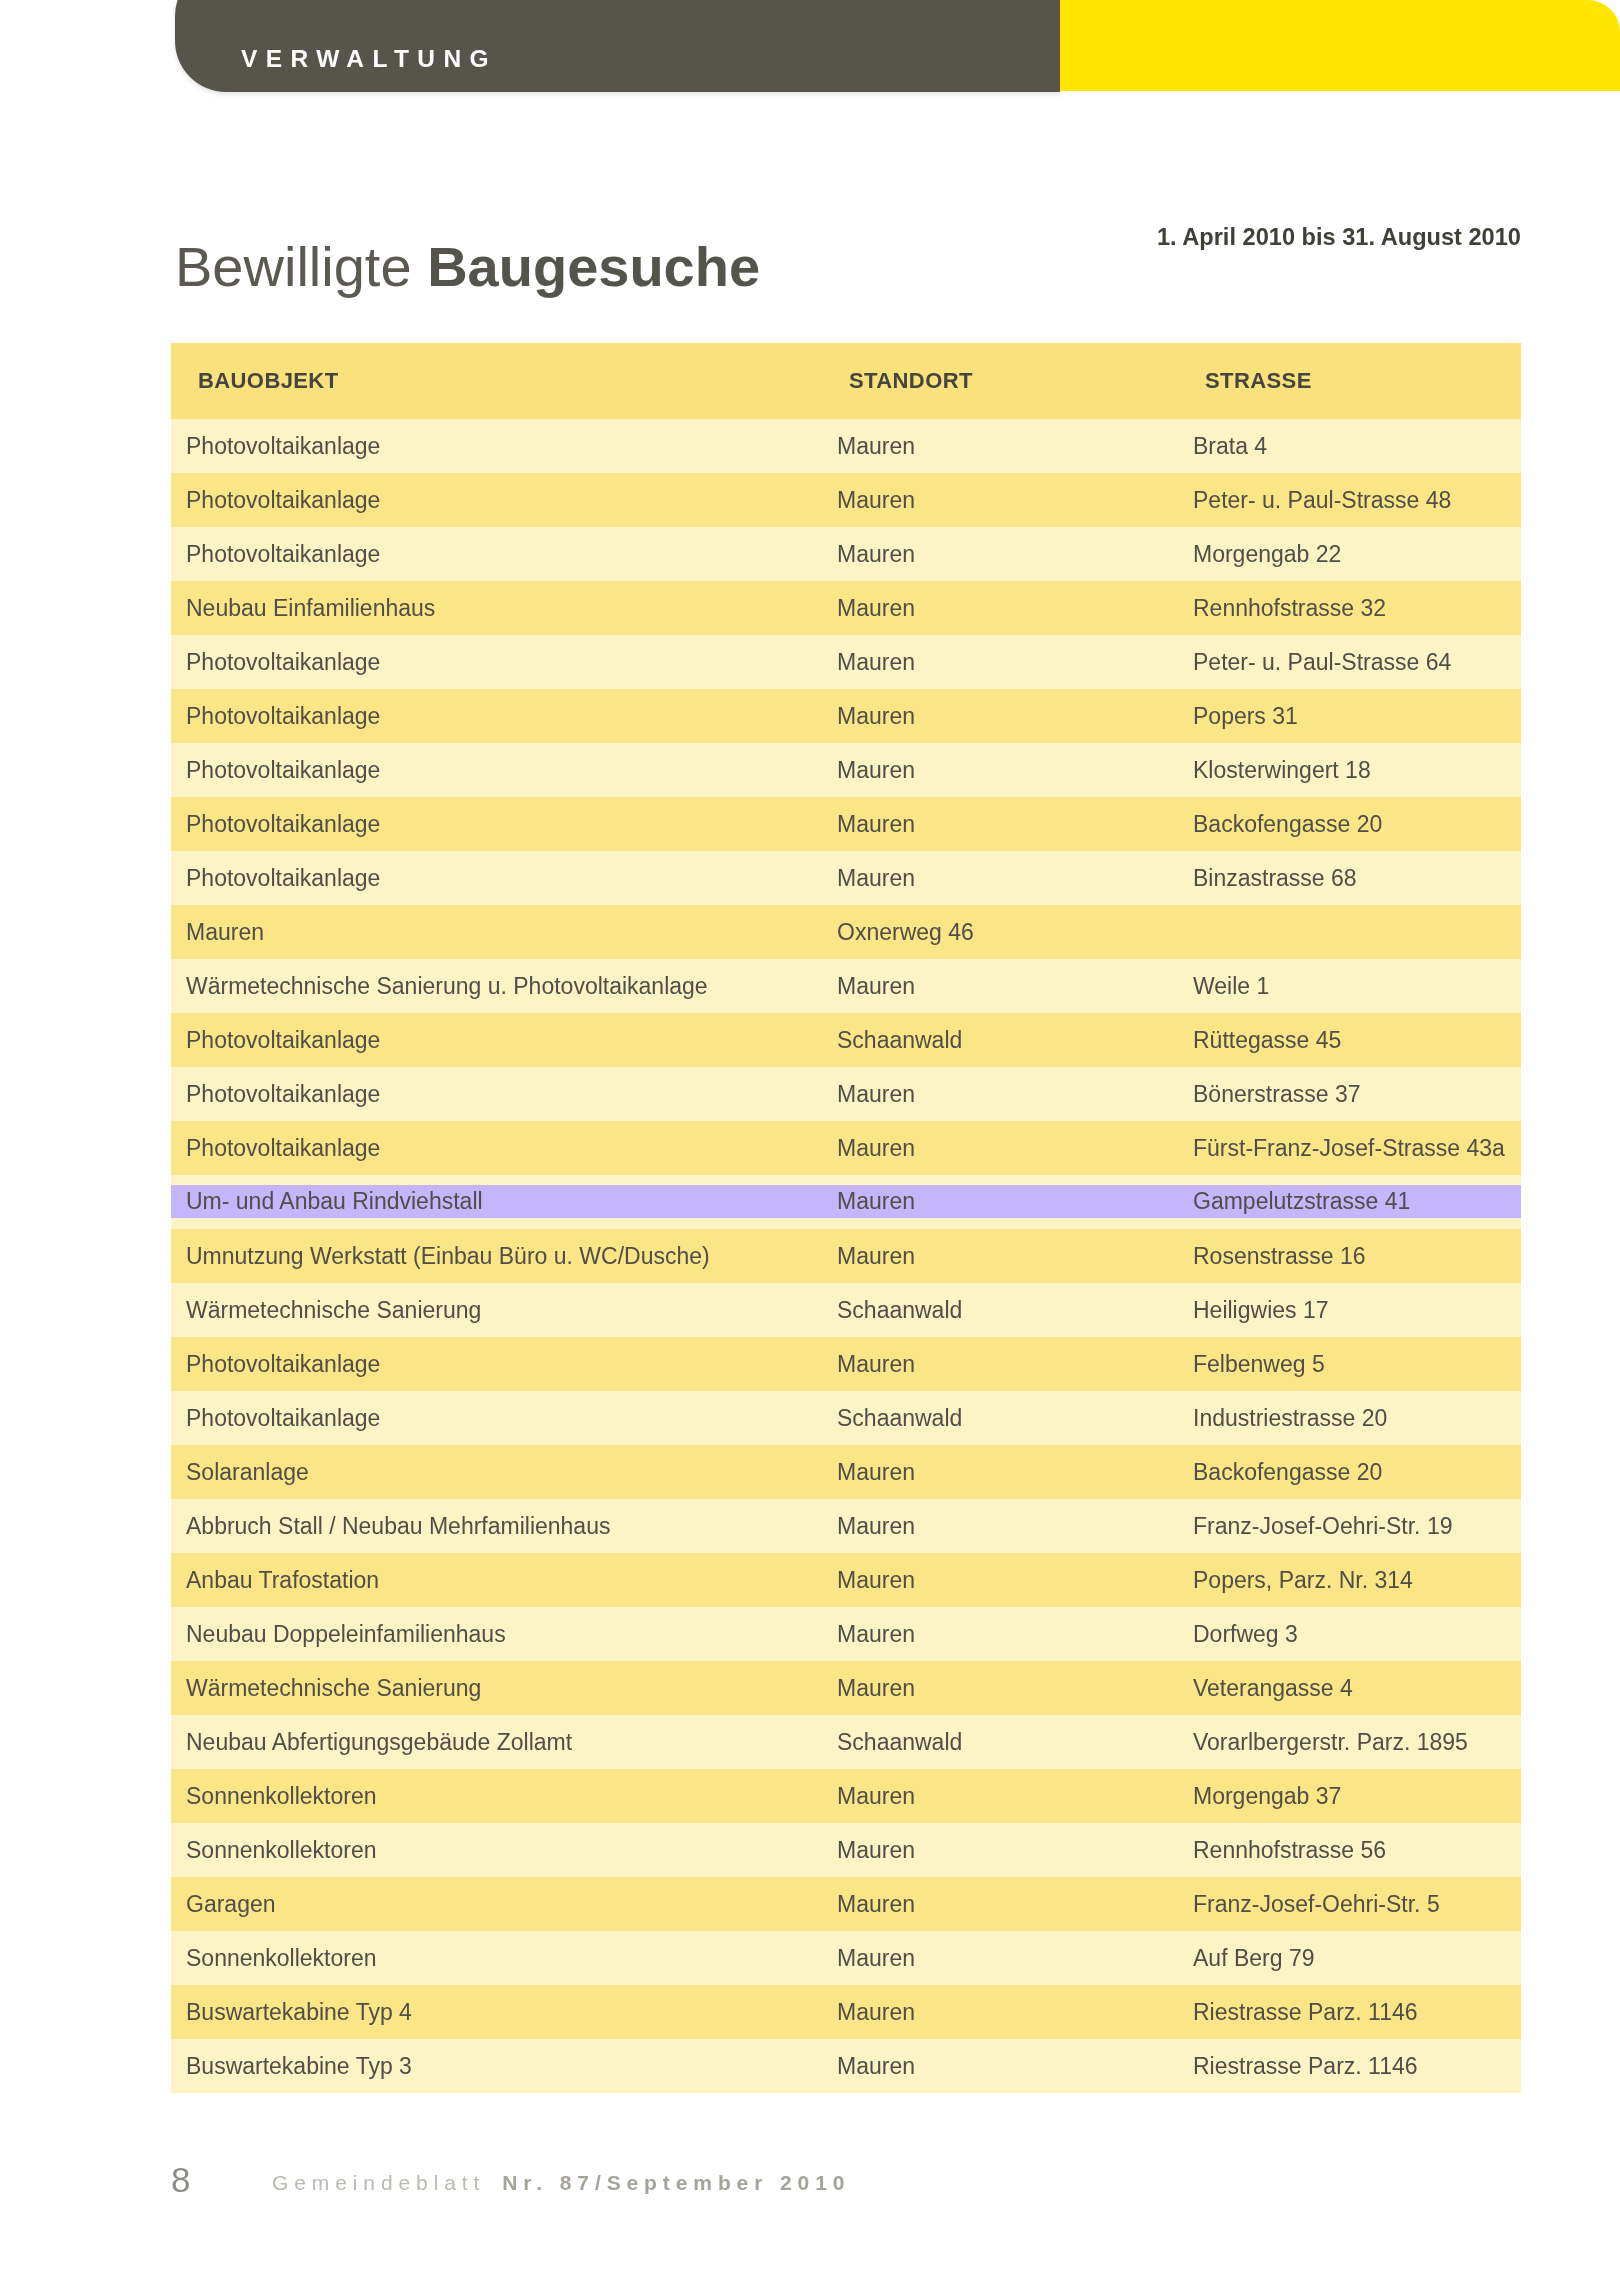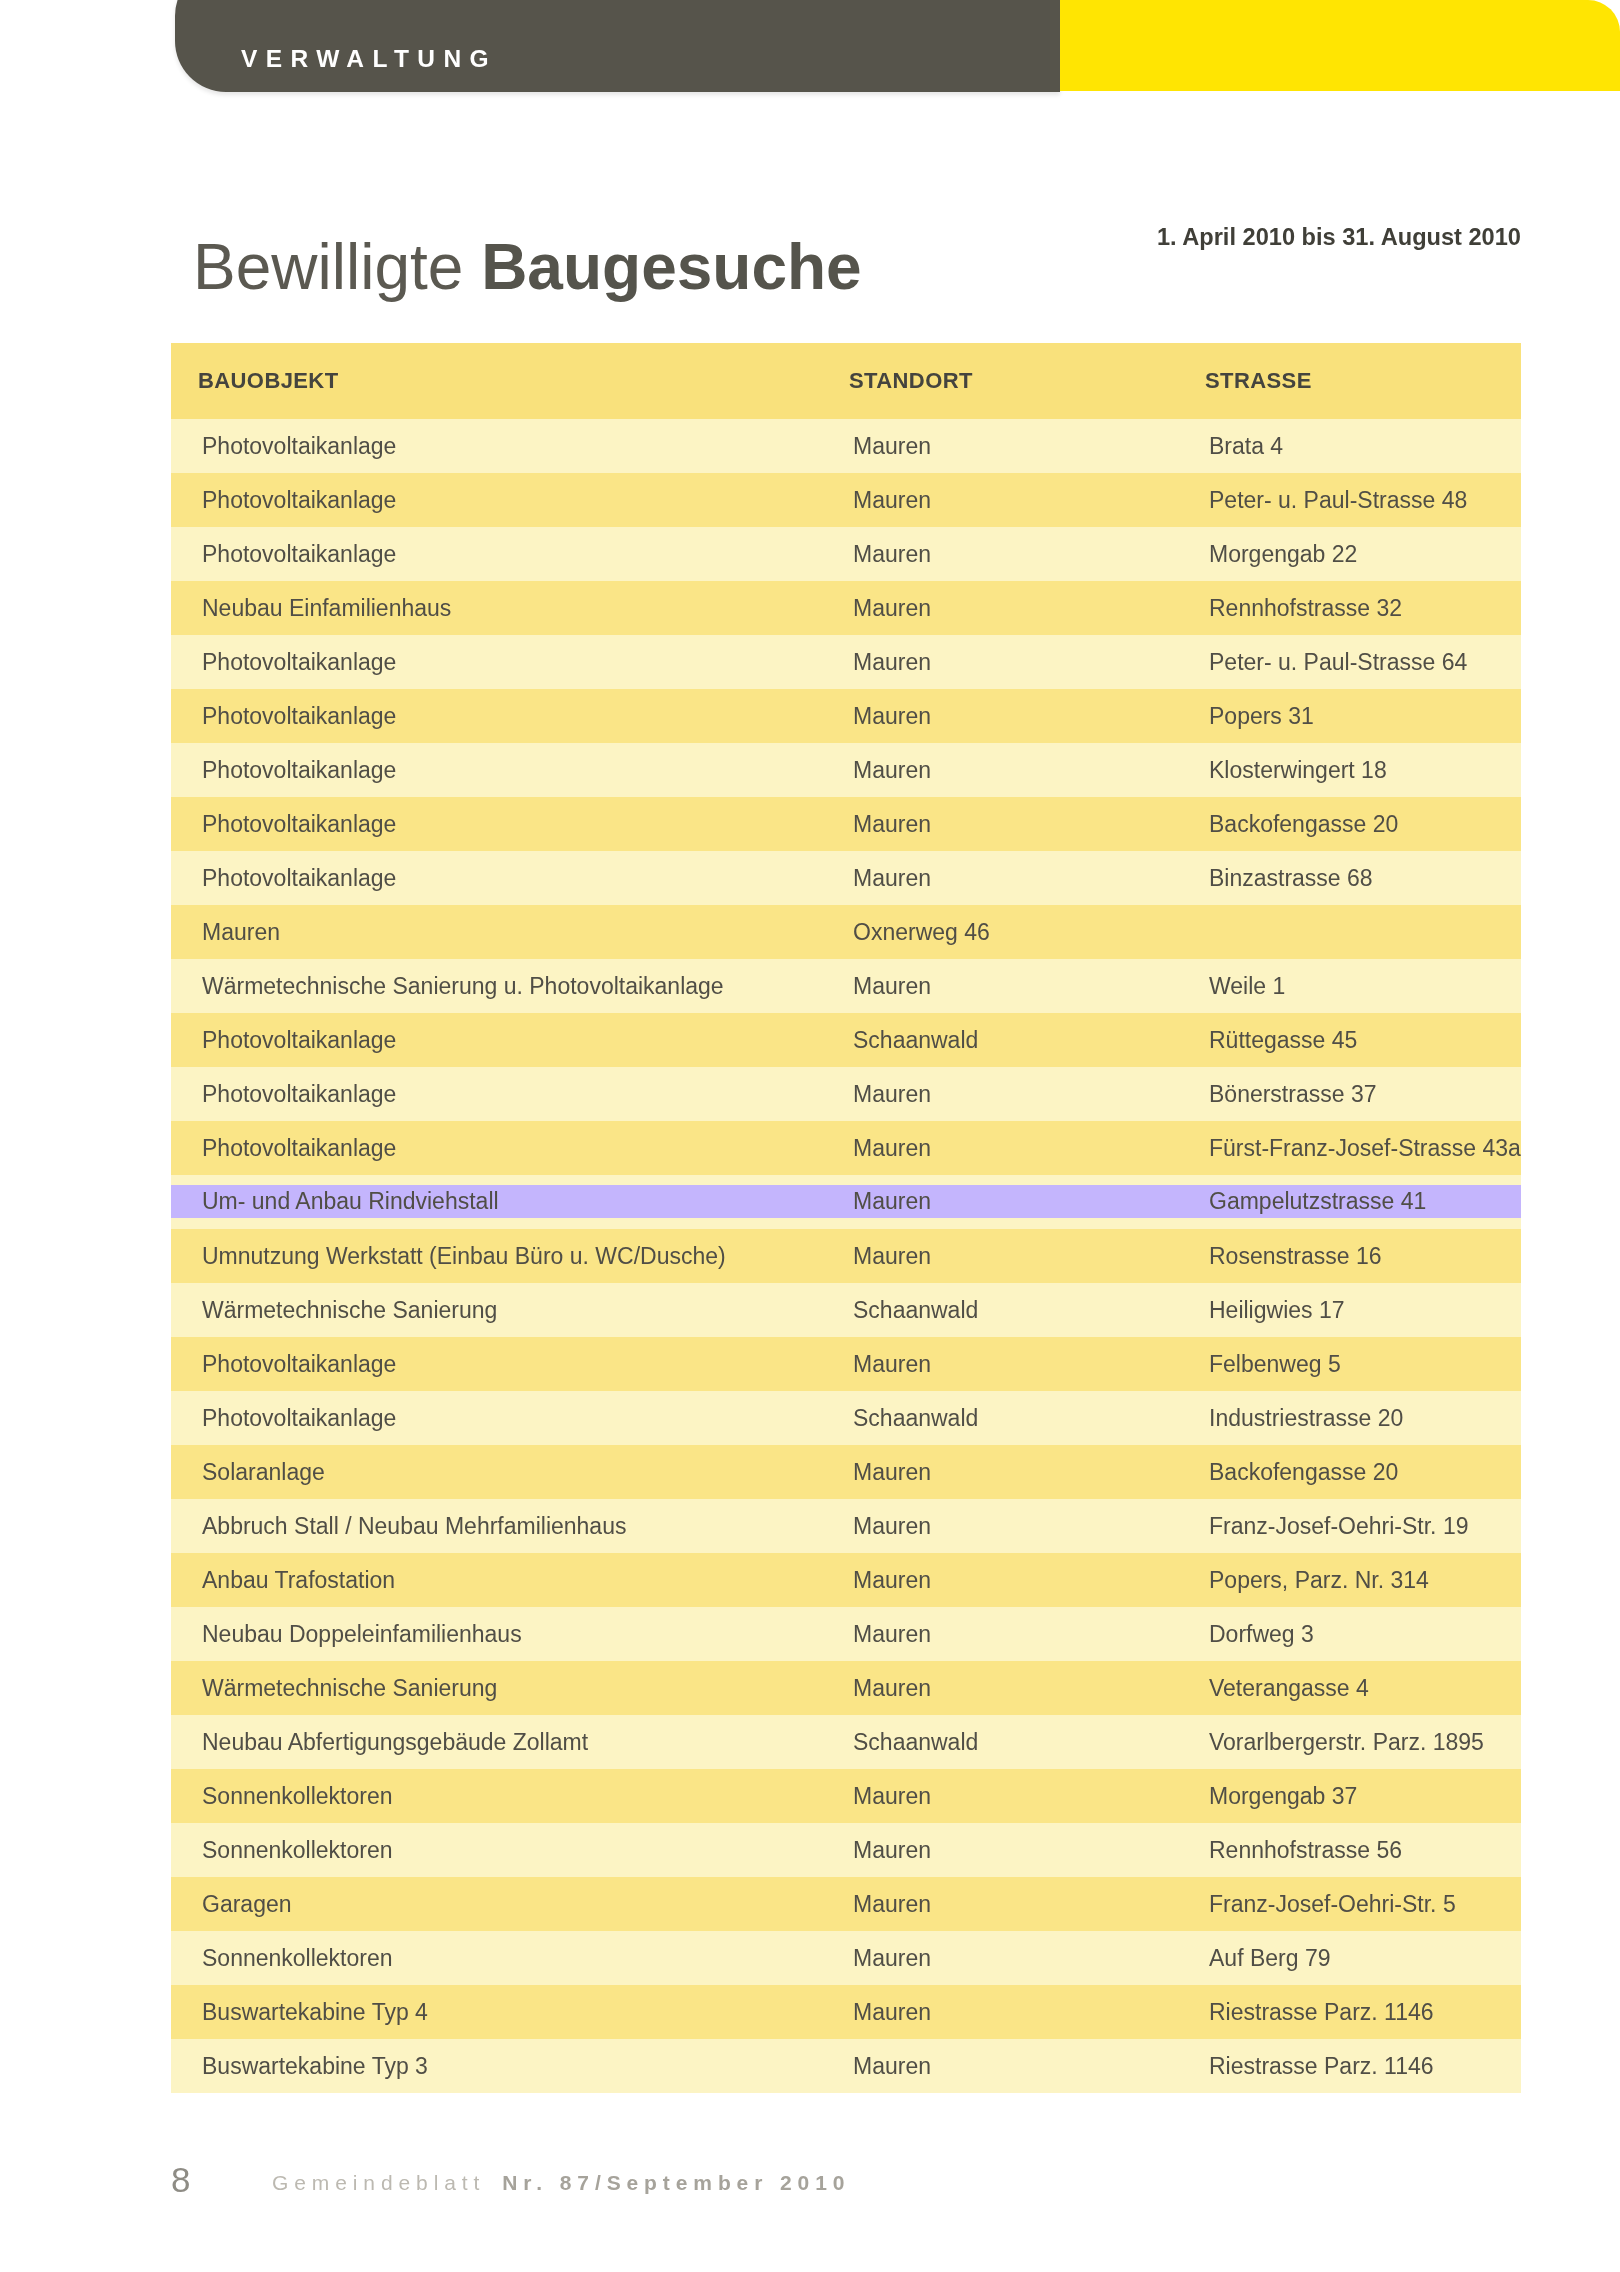--- a/index.html
+++ b/index.html
@@ -18,43 +18,43 @@
     position:absolute; left:66px; bottom:18.6px;
     color:#ffffff; font-weight:700; font-size:24.5px; letter-spacing:8.4px;
   }
   .topbar-yellow {
     position:absolute; left:1060px; top:0; width:560px; height:91px;
     background:#FFE502;
   }
 
   
   .title {
-    position:absolute; left:193px; top:199px; line-height:56px;
-    font-size:64px; color:#5B5951; font-weight:400; letter-spacing:0;
+    position:absolute; left:175px; top:199px; line-height:56px;
+    font-size:56px; color:#5B5951; font-weight:400; letter-spacing:0;
     white-space:nowrap;
     margin-top:40px;
   }
   .title .bold { font-weight:700; color:#55544C; }
   .date-range {
     position:absolute; right:99px; top:224px;
     font-size:23.6px; font-weight:700; color:#403F38; white-space:nowrap;
   }
 
   
   .table { position:absolute; left:171px; top:343px; width:1350px; }
   .thead {
     height:76px; background:#F9E17C;
     display:grid; grid-template-columns:651px 356px 1fr; align-items:center;
     padding-left:27px; box-sizing:border-box;
     font-weight:700; font-size:22px; color:#45443E; letter-spacing:0.4px;
   }
   .row {
     height:54px;
     display:grid; grid-template-columns:651px 356px 1fr; align-items:center;
-    padding-left:31px; box-sizing:border-box;
+    padding-left:15px; box-sizing:border-box;
     font-size:23px; color:#504E46; white-space:nowrap;
   }
   .row-light  { background:#FCF4C4; }
   .row-dark   { background:#FAE587; }
   .row-medium { background:#c4b5fd; border-top:10px solid #FCF4C4; border-bottom:11px solid #FCF4C4; }
 
   
   .page-number {
     position:absolute; left:171px; top:2160px;
     font-size:35px; color:#8E8C85;

